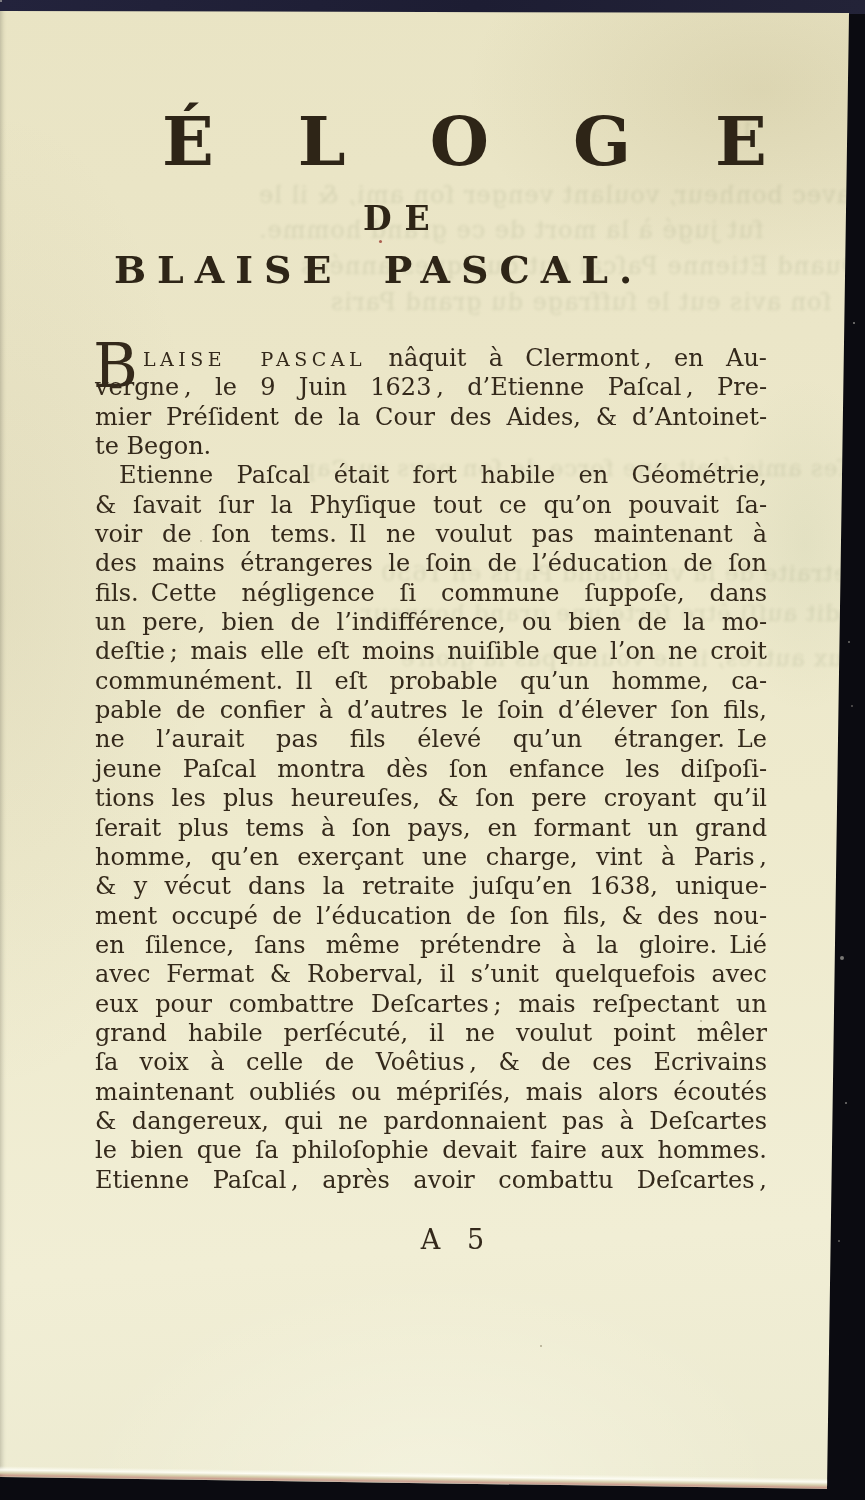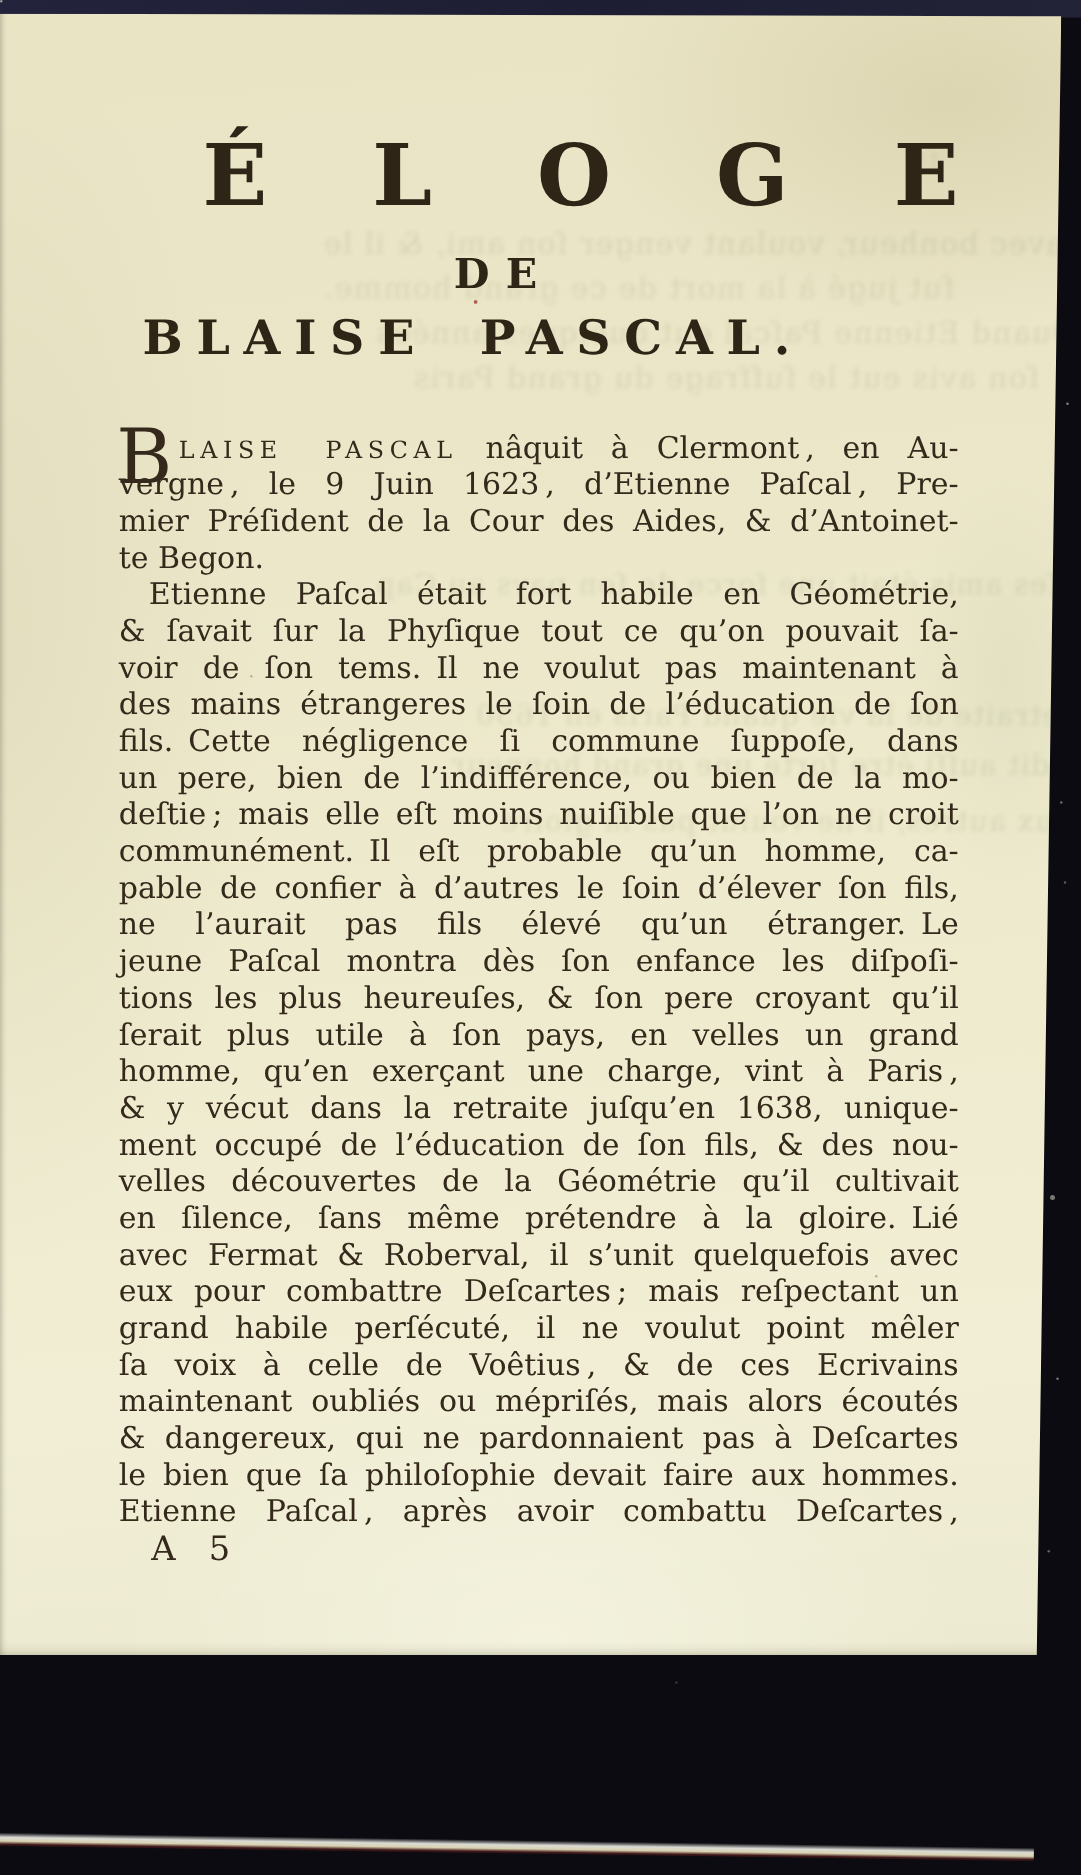--- a/index.html
+++ b/index.html
@@ -10,21 +10,21 @@
   }
   
   .top-strip{position:absolute;left:0;top:0;width:865px;height:14px;background:linear-gradient(90deg,#23233c,#1d1d33 55%,#232338);}
   .dust{position:absolute;left:0;top:0;width:2px;height:2px;border-radius:50%;background:rgba(225,222,210,.65);
     box-shadow:853px 322px 0 0 rgba(230,228,215,.55), 848px 641px 0 0 rgba(230,228,215,.45),
                841px 957px 0 1px rgba(230,228,215,.5), 845px 1102px 0 0 rgba(230,228,215,.5),
                851px 705px 0 0 rgba(210,205,195,.4), 808px 1144px 0 1px rgba(160,50,50,.55),
                838px 1240px 0 0 rgba(230,228,215,.4);}
   
   .page{
-    position:absolute;left:0;top:0;width:865px;height:1324px;
+    position:absolute;left:0;top:0;width:865px;height:1500px;
     clip-path:polygon(0 11px,849px 13px,838px 740px,827px 1489px,0 1477px);
     background:
       radial-gradient(ellipse 420px 260px at 88% 6%, rgba(165,152,100,.20), rgba(165,152,100,0) 70%),
       radial-gradient(ellipse 300px 700px at 0% 40%, rgba(150,140,95,.10), rgba(150,140,95,0) 70%),
       radial-gradient(ellipse 120px 240px at 805px 545px, rgba(140,160,118,.10), rgba(140,160,118,0) 70%),
       radial-gradient(ellipse 500px 300px at 50% 99%, rgba(255,255,244,.35), rgba(255,255,244,0) 70%),
       linear-gradient(176deg,#e9e4c4 0%,#ebe6c8 25%,#eeeacd 55%,#f1eed5 82%,#ecead0 100%);
     box-shadow:inset 0 3px 6px rgba(40,40,30,.35), inset -6px 0 10px rgba(60,55,35,.28);
   }
   .page-edge-bottom{
@@ -47,21 +47,21 @@
     position:absolute;left:95px;top:344px;width:672px;
     font-size:24px;line-height:29.35px;color:#34291b;
     text-rendering:optimizeLegibility;
   }
   .line{text-align:justify;text-align-last:justify;text-justify:inter-word;height:29.35px;white-space:normal;}
   .line.nojust{text-align:center;text-align-last:left;}
   .line.indent{text-indent:24px;}
   .first{position:relative;padding-left:48px;}
   .dropcap{position:absolute;left:-2px;top:-2px;font-size:61px;line-height:48px;font-weight:normal;}
   .smallcaps{font-size:19px;letter-spacing:4.5px;word-spacing:9px;}
-  .signature{position:absolute;left:95px;top:1224px;width:672px;text-align:left;padding-left:26px;
+  .signature{position:absolute;left:95px;top:1224px;width:672px;text-align:center;padding-left:26px;
     font-size:27px;color:#34291b;letter-spacing:9px;}
 </style>
 </head>
 <body>
 
 <div class="top-strip"></div>
 <div class="dust"></div>
 
 <div class="page">
 
@@ -93,25 +93,24 @@
       <div class="line">voir de ſon tems. Il ne voulut pas maintenant à</div>
       <div class="line">des mains étrangeres le ſoin de l’éducation de ſon</div>
       <div class="line">fils. Cette négligence ſi commune ſuppoſe, dans</div>
       <div class="line">un pere, bien de l’indifférence, ou bien de la mo-</div>
       <div class="line">deſtie ; mais elle eſt moins nuiſible que l’on ne croit</div>
       <div class="line">communément. Il eſt probable qu’un homme, ca-</div>
       <div class="line">pable de confier à d’autres le ſoin d’élever ſon fils,</div>
       <div class="line">ne l’aurait pas fils élevé qu’un étranger. Le</div>
       <div class="line">jeune Paſcal montra dès ſon enfance les diſpoſi-</div>
       <div class="line">tions les plus heureuſes, &amp; ſon pere croyant qu’il</div>
-      <div class="line">ſerait plus utile à ſon pays, en velles un grand</div>
+      <div class="line">ſerait plus tems à ſon pays, en formant un grand</div>
       <div class="line">homme, qu’en exerçant une charge, vint à Paris ,</div>
       <div class="line">&amp; y vécut dans la retraite juſqu’en 1638, unique-</div>
       <div class="line">ment occupé de l’éducation de ſon fils, &amp; des nou-</div>
-      <div class="line">velles découvertes de la Géométrie qu’il cultivait</div>
       <div class="line">en ſilence, ſans même prétendre à la gloire. Lié</div>
       <div class="line">avec Fermat &amp; Roberval, il s’unit quelquefois avec</div>
       <div class="line">eux pour combattre Deſcartes ; mais reſpectant un</div>
       <div class="line">grand habile perſécuté, il ne voulut point mêler</div>
       <div class="line">ſa voix à celle de Voêtius , &amp; de ces Ecrivains</div>
       <div class="line">maintenant oubliés ou mépriſés, mais alors écoutés</div>
       <div class="line">&amp; dangereux, qui ne pardonnaient pas à Deſcartes</div>
       <div class="line">le bien que ſa philoſophie devait faire aux hommes.</div>
       <div class="line">Etienne Paſcal , après avoir combattu Deſcartes ,</div>
     </div>

